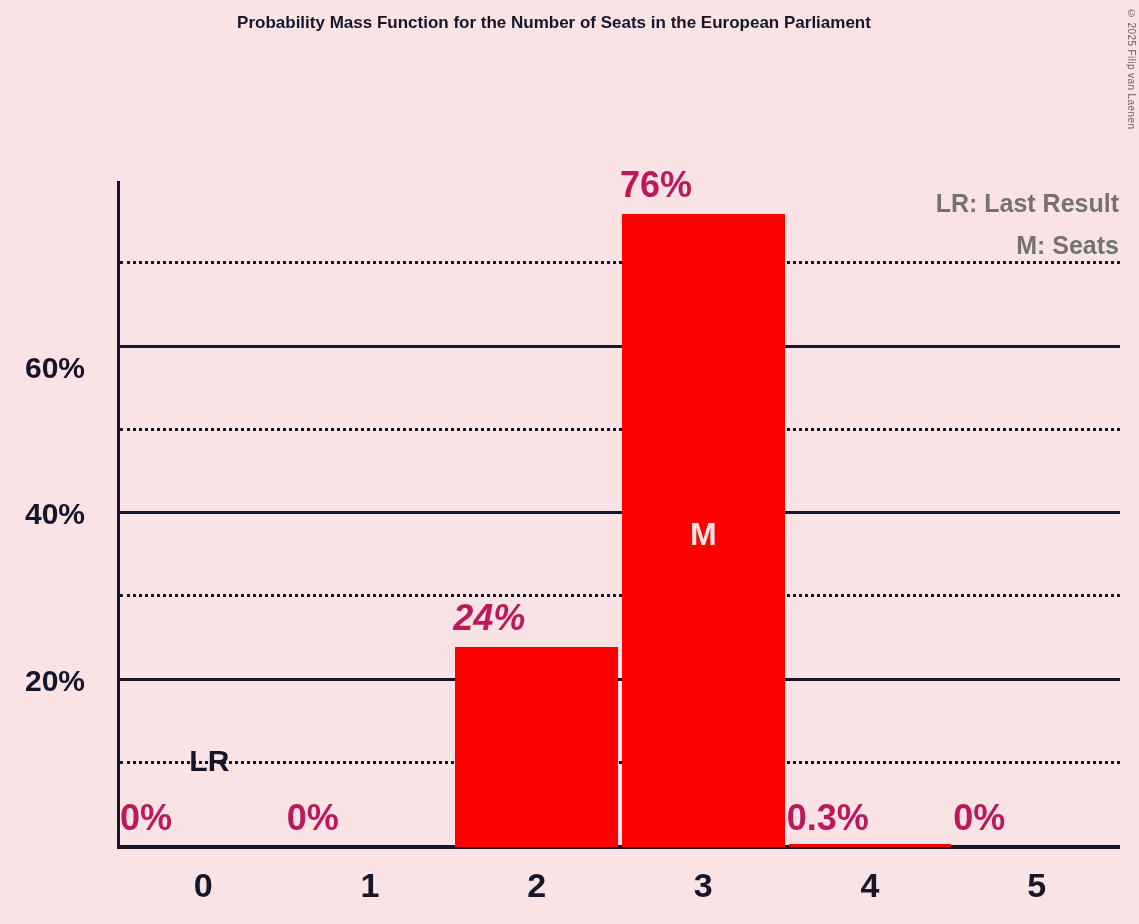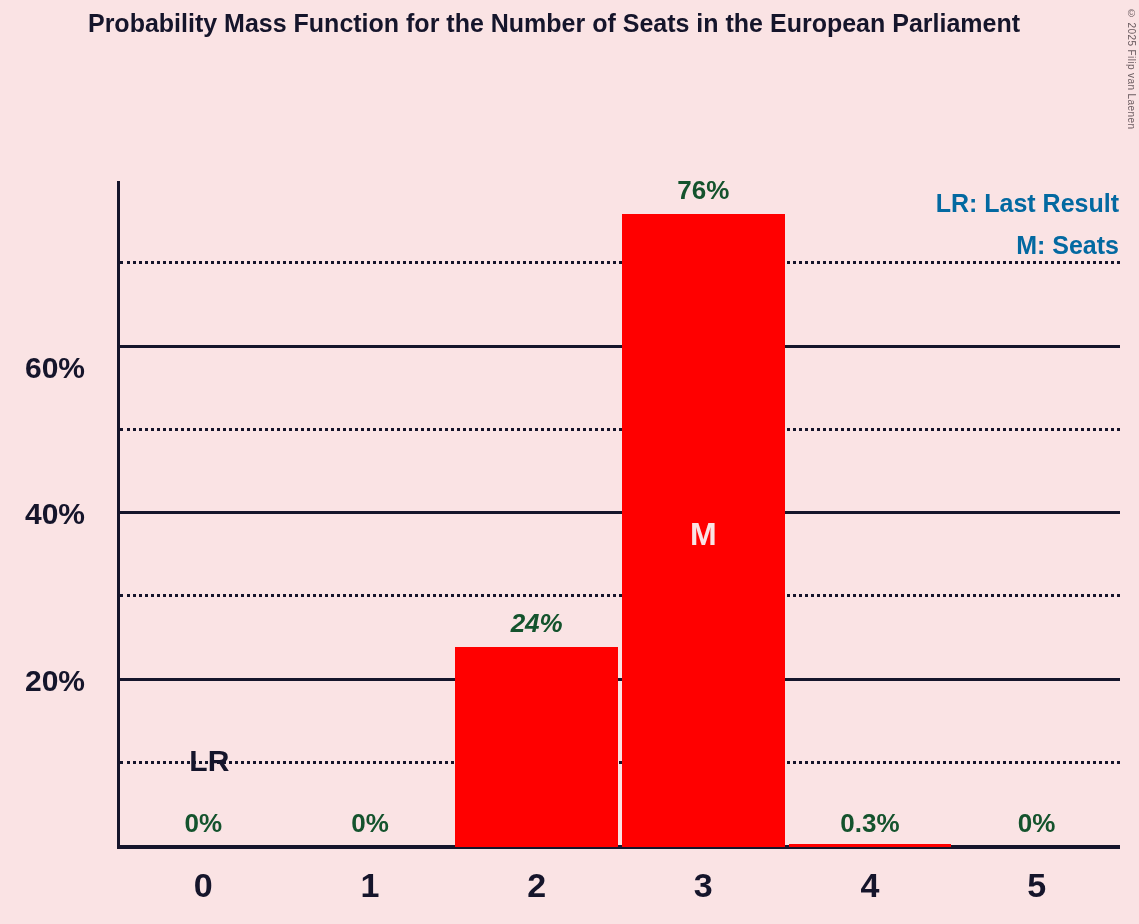--- a/index.html
+++ b/index.html
@@ -18,21 +18,21 @@
   }
 
   
   .title-block { position: absolute; left: 0; top: 0; width: 1108px; text-align: center; }
   .chart-title {
     font-size: 40px; font-weight: bold; color: #15152b;
     letter-spacing: -0.2px;
     margin: 0; padding-top: 26px; line-height: 48px;
   }
   .chart-subtitle {
-    font-size: 25px; font-weight: bold; color: #15152b;
+    font-size: 17px; font-weight: bold; color: #15152b;
     margin: 0; padding-top: 6px; line-height: 34px;
   }
   .chart-subtitle2 {
     font-size: 24px; font-weight: bold; color: #15152b;
     margin: 0; padding-top: 11px; line-height: 32px;
   }
 
   
   .copyright {
     position: absolute;
@@ -43,21 +43,21 @@
     text-orientation: mixed;
     letter-spacing: 0.4px;
     white-space: nowrap;
   }
 
   
   .legend {
     position: absolute;
     right: 20px; top: 182px;
     text-align: right;
-    font-size: 25px; font-weight: bold; color: #0369a1;
+    font-size: 25px; font-weight: bold; color: #737373;
     line-height: 42px;
   }
 
   
   
   .plot {
     position: absolute;
     left: 120px; top: 181px;
     width: 1000px; height: 666px;
   }
@@ -96,22 +96,22 @@
     height: 100%;
   }
   .bar {
     position: absolute;
     left: 2px; right: 2px; bottom: 0;
     background: #ff0000;
   }
   .bar-value {
     position: absolute;
     left: 0; width: 100%;
-    text-align: center;
-    font-size: 26px; font-weight: bold; color: #14532d;
+    text-align: left;
+    font-size: 36px; font-weight: bold; color: #be185d;
     white-space: nowrap;
   }
   .median-mark {
     position: absolute;
     left: 0; width: 100%;
     text-align: center;
     font-size: 32px; font-weight: bold; color: #fae3e4;
   }
   .lr-mark {
     position: absolute;

